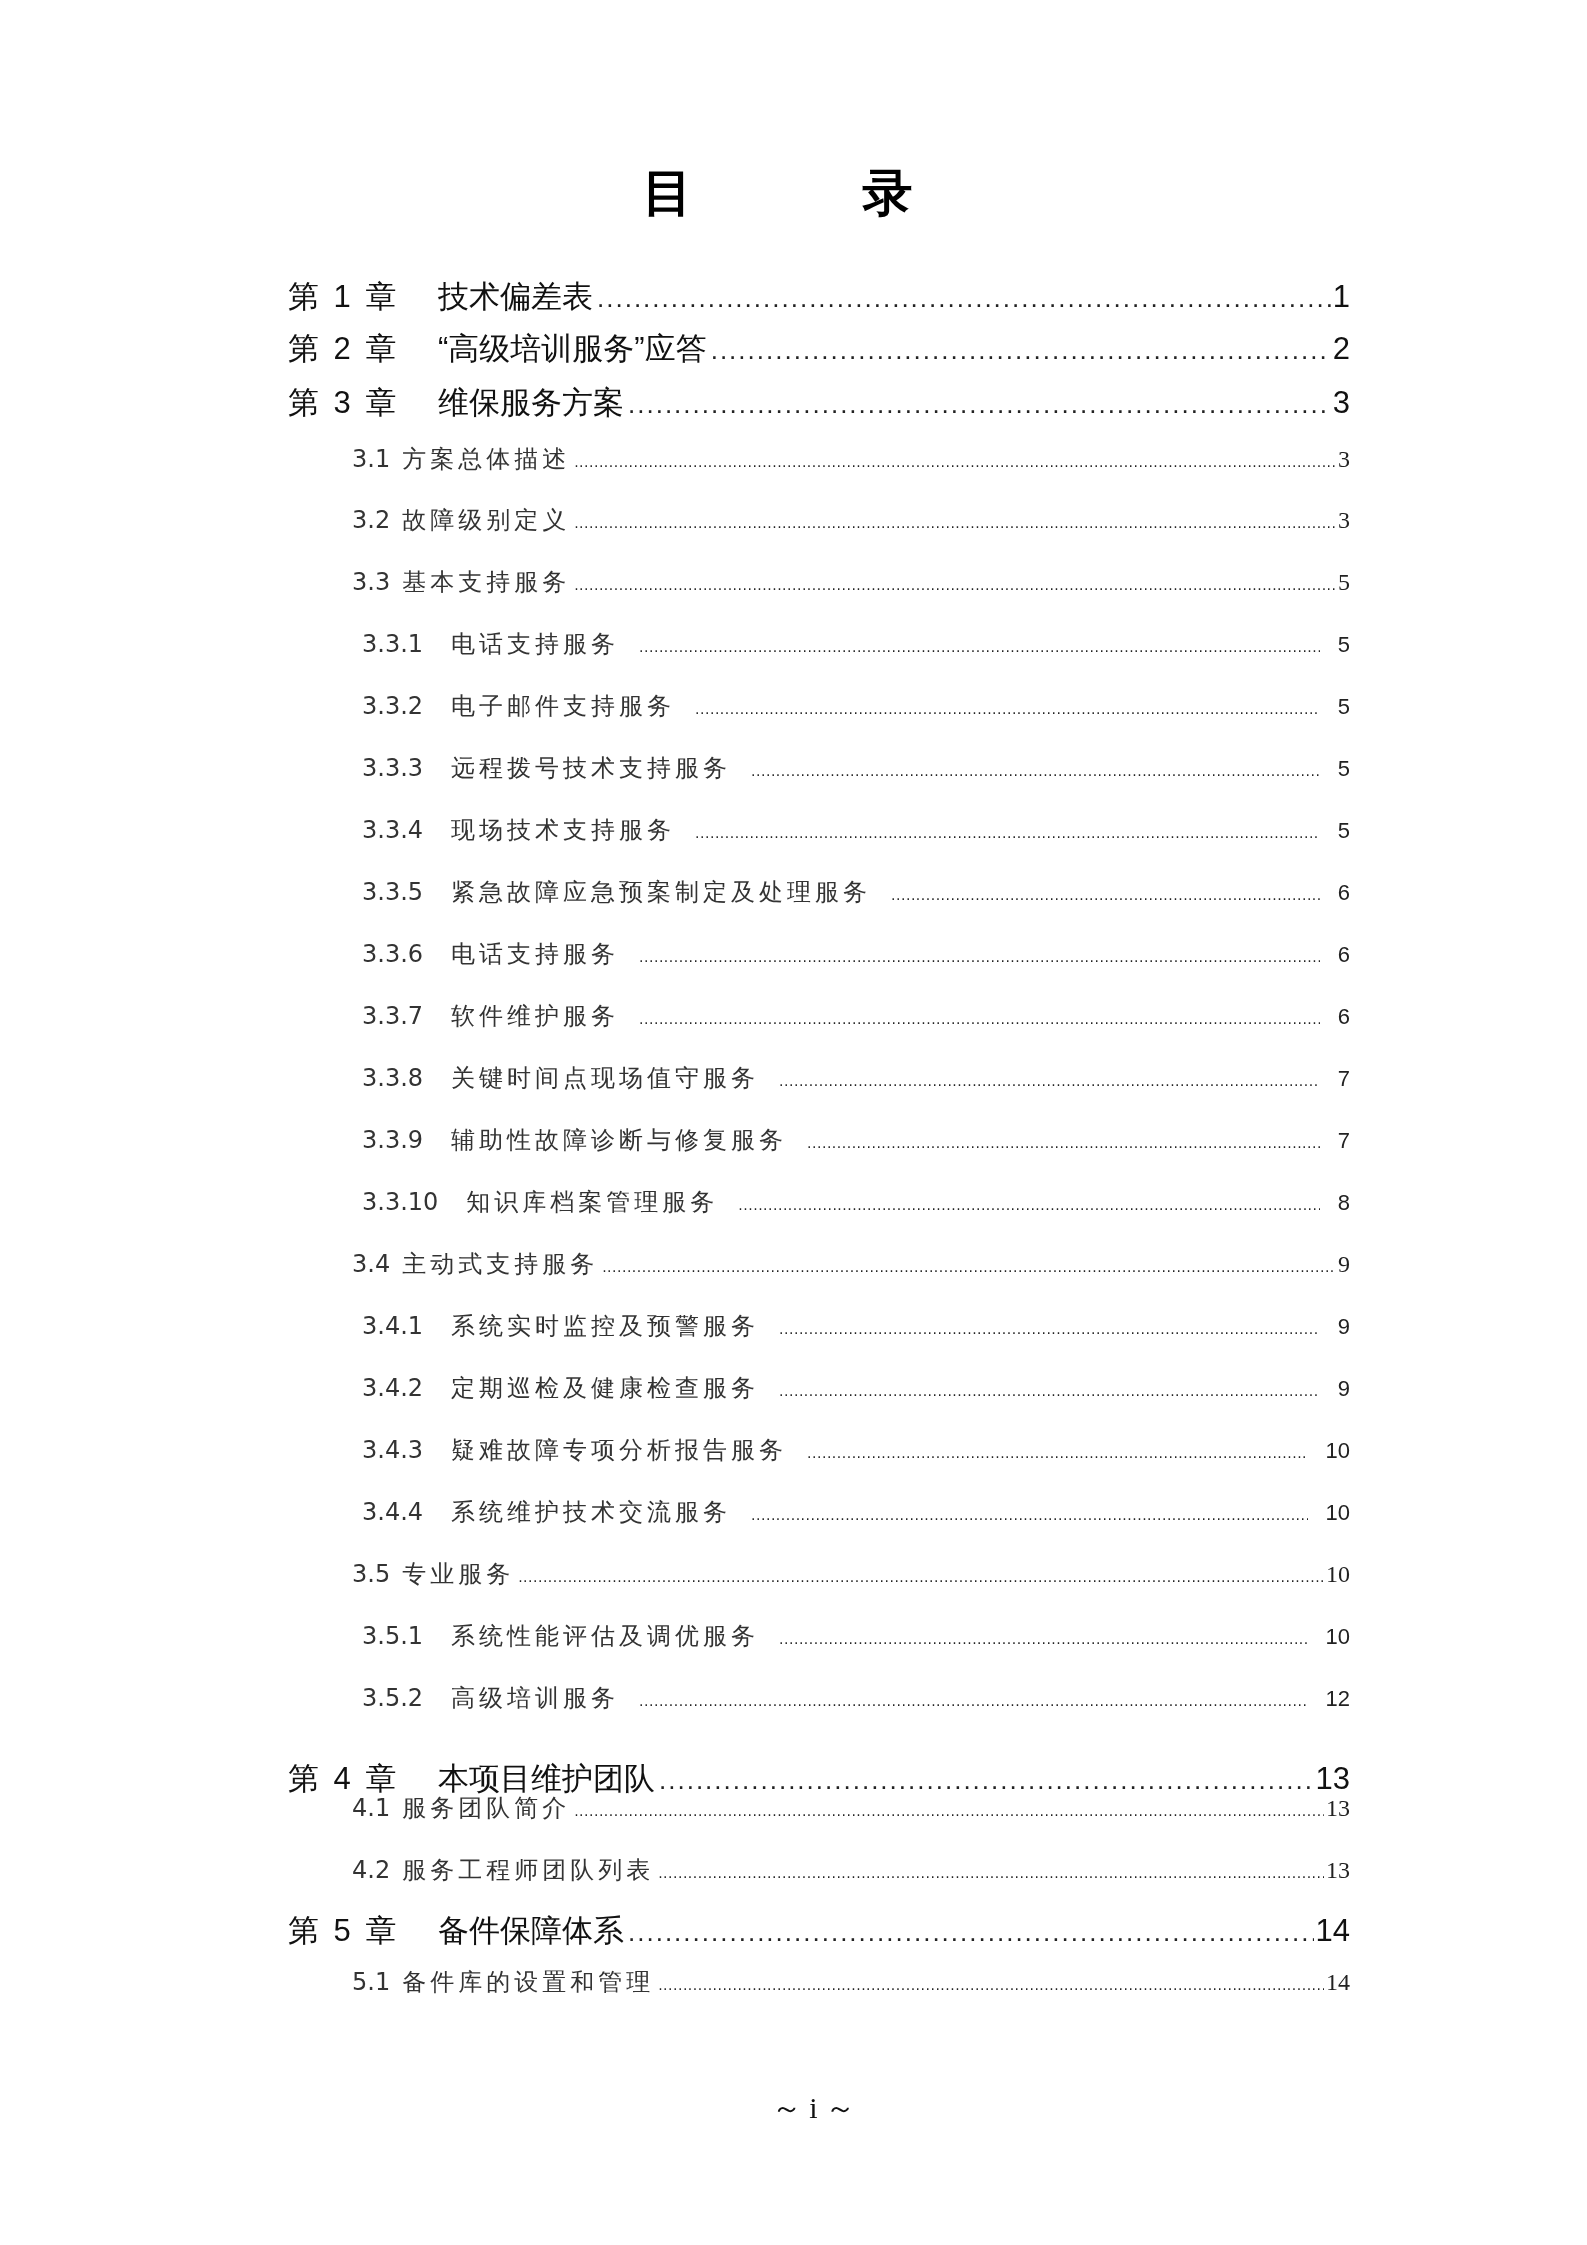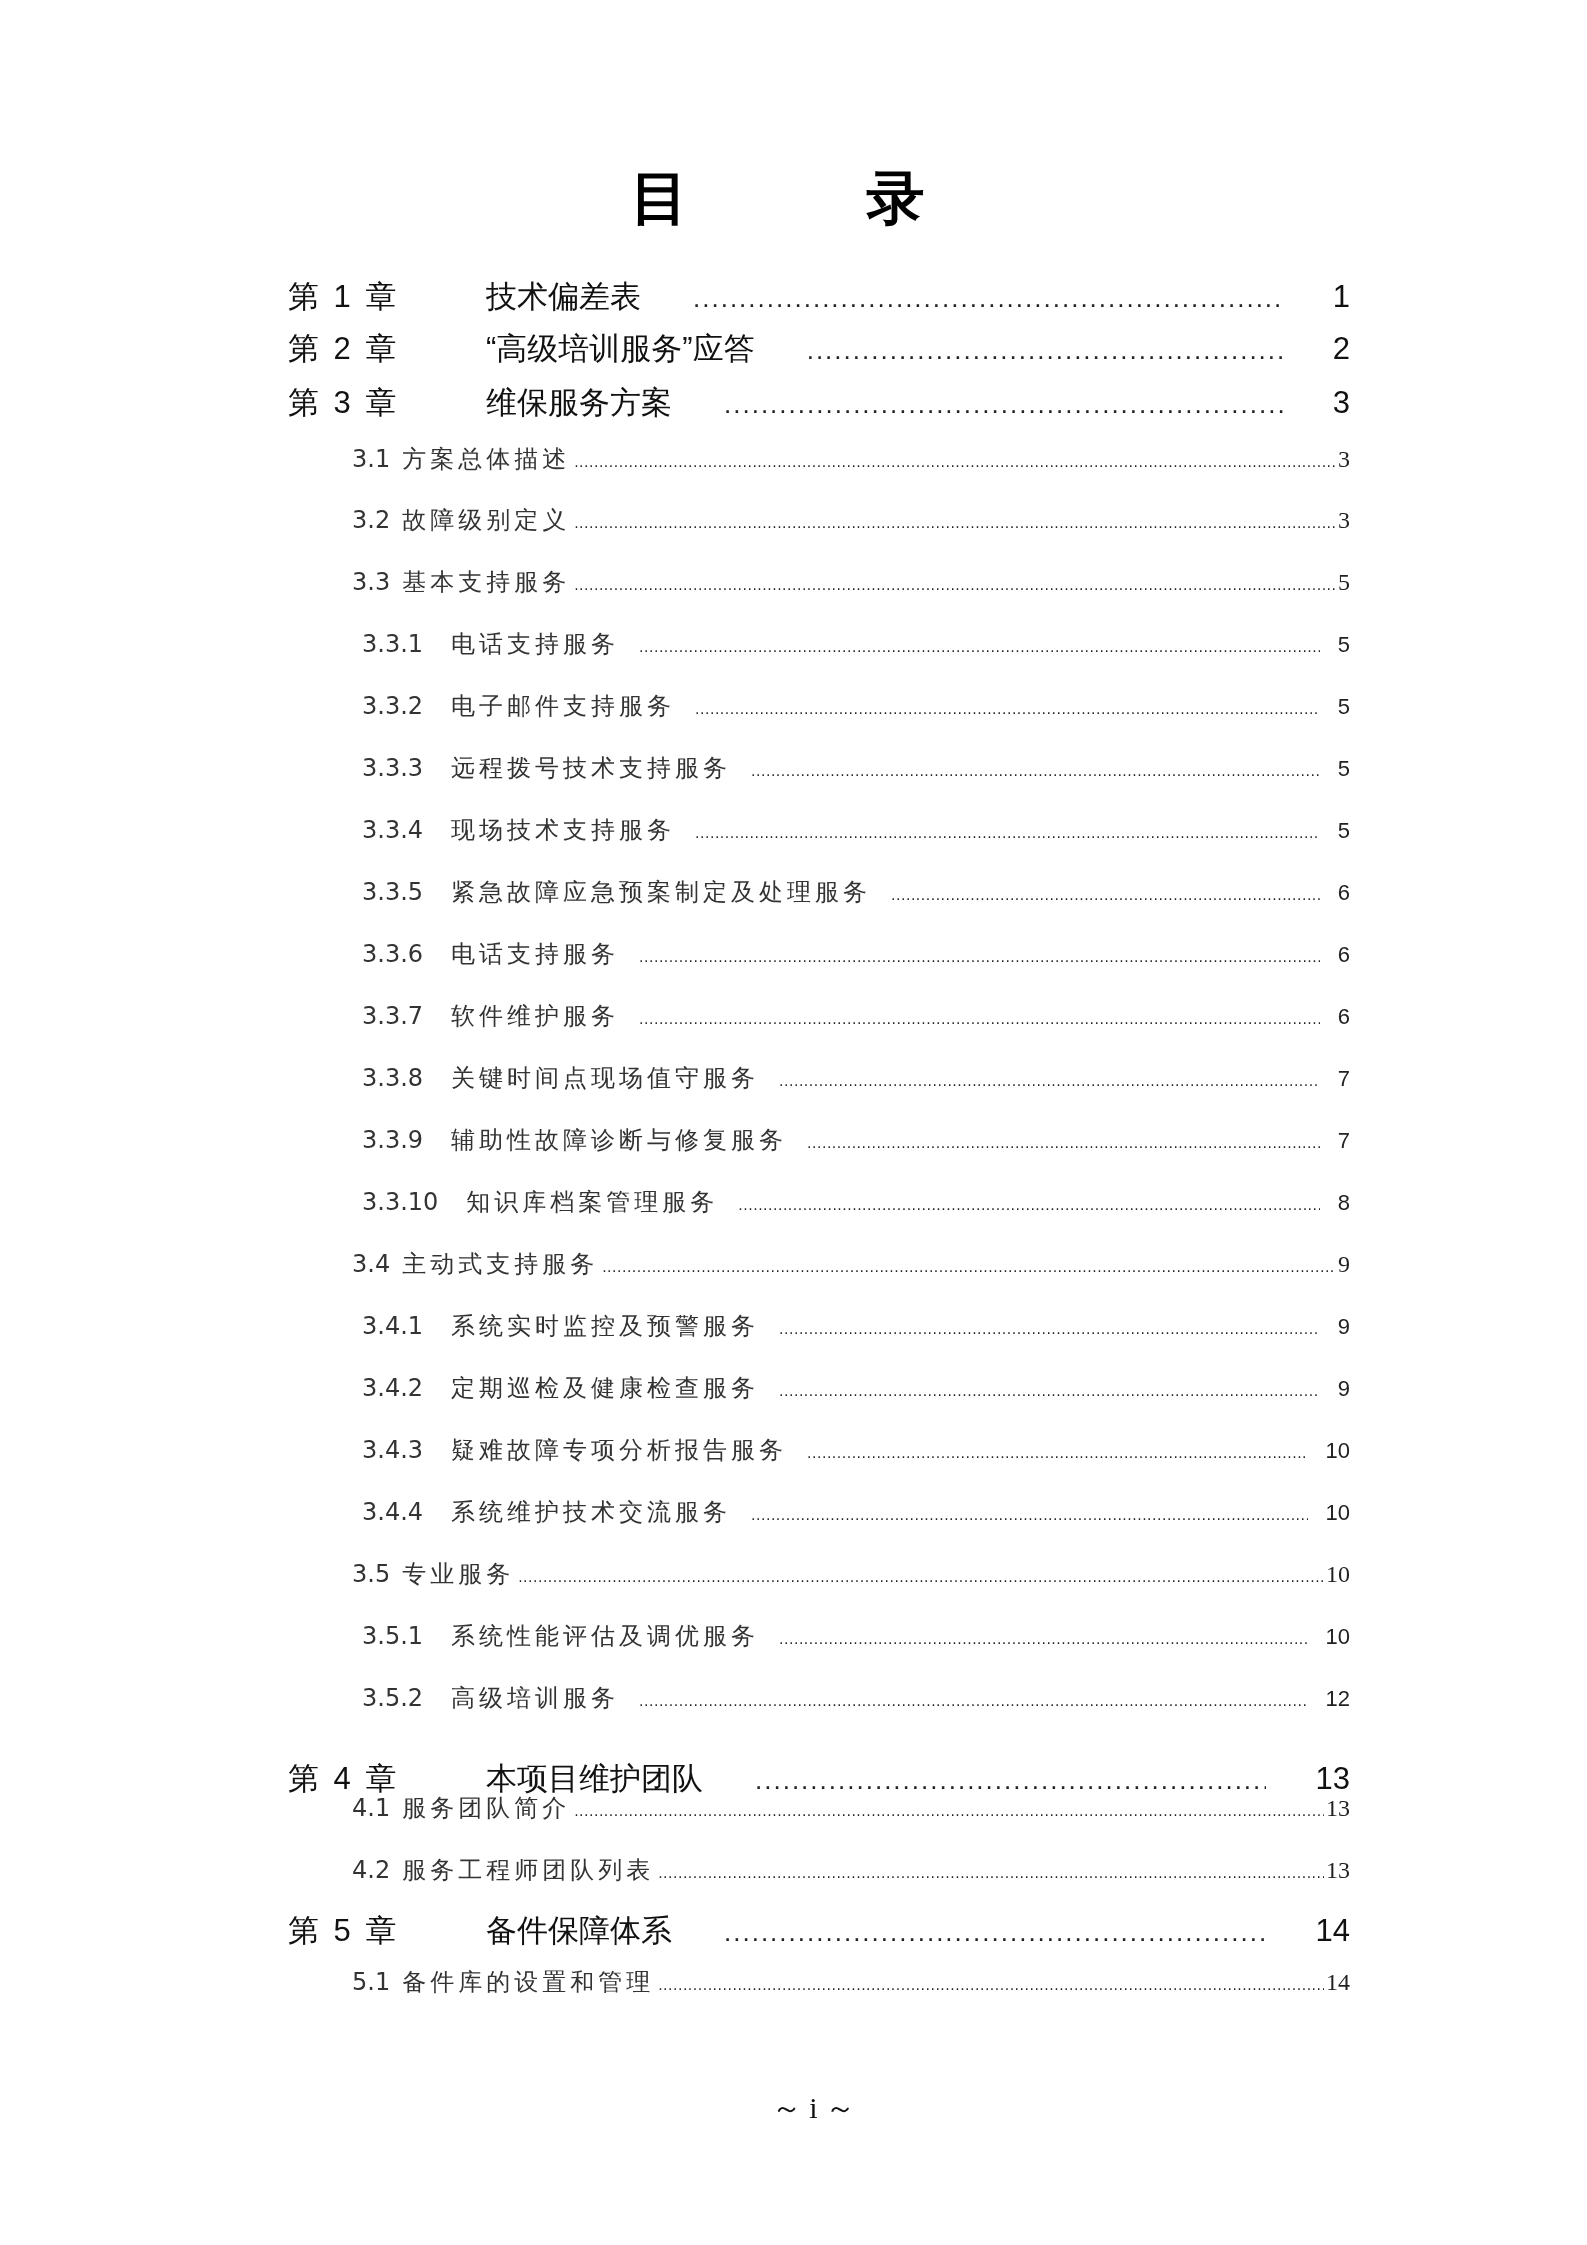--- a/index.html
+++ b/index.html
@@ -14,21 +14,21 @@
       overflow: hidden;
       color: #111111;
       font-family: "Liberation Sans", "DejaVu Sans", sans-serif;
     }
     .page-title {
       position: absolute;
       top: 160px;
       left: 0;
       width: 1587px;
       text-align: center;
-      font-size: 58px;
+      font-size: 50px;
       font-weight: bold;
       letter-spacing: 60px;
       padding-left: 28px;
       box-sizing: border-box;
       font-family: "DejaVu Sans", sans-serif;
       color: #000;
     }
     .toc {
       position: absolute;
       top: 0;
@@ -55,21 +55,20 @@
       content: "..............................................................................................................................................................................................................................................";
     }
     .toc-entry .page { flex: 0 0 auto; }
 
     
     .lvl1 {
       left: 288px;
       font-size: 31px;
       font-family: "Liberation Sans", sans-serif;
       color: #111;
-      gap: 48px;
     }
     .lvl1 .num { width: 150px; letter-spacing: 3px; }
     .lvl1 .leader { font-size: 26px; letter-spacing: 2px; }
 
     
     .lvl2 {
       left: 328px;
       font-size: 24px;
       font-family: "DejaVu Sans", sans-serif;
       color: #333;

